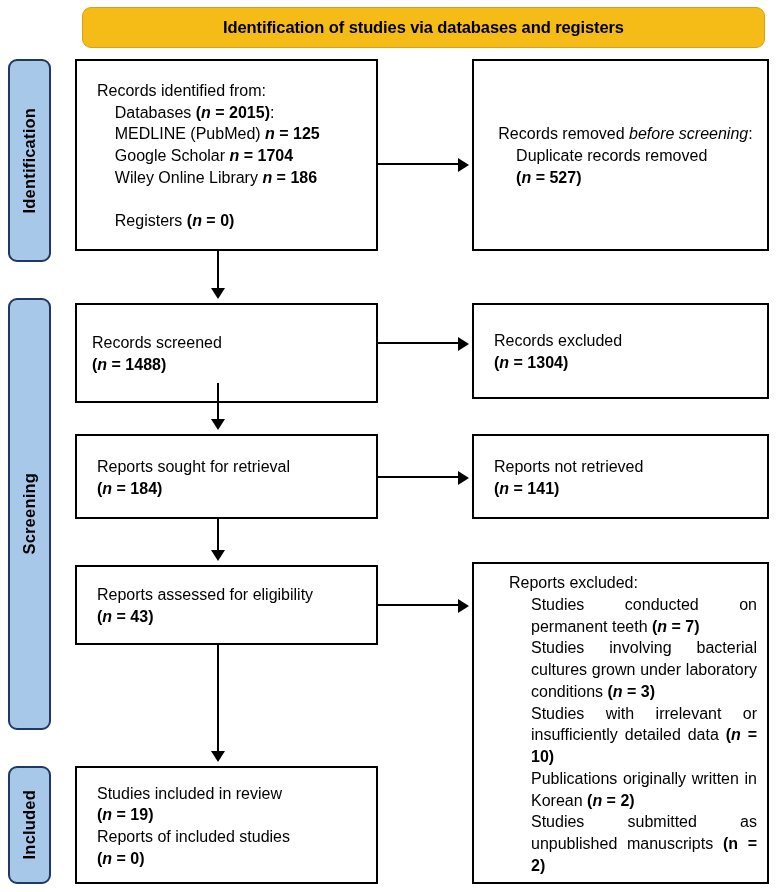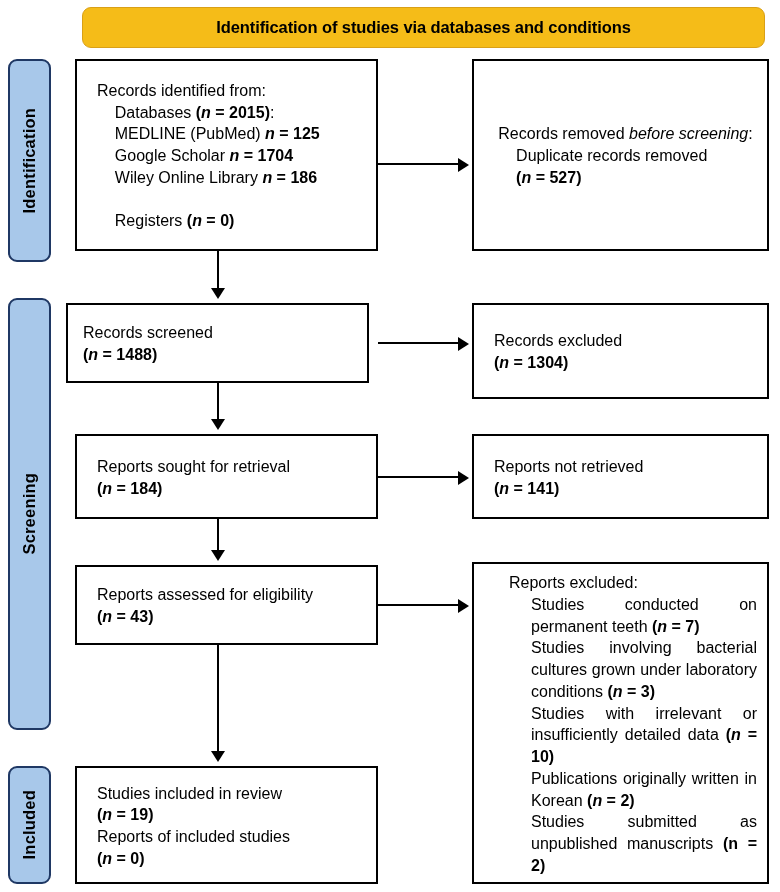--- a/index.html
+++ b/index.html
@@ -96,21 +96,21 @@
     display: flex;
     flex-direction: column;
     justify-content: center;
   }
   b, .bold { font-weight: bold; }
   i, .ital { font-style: italic; }
 
   
   #box-identified      { left: 75px;  top: 59px;  width: 303px; height: 192px; }
   #box-removed         { left: 472px; top: 59px;  width: 297px; height: 192px; align-items: center; }
-  #box-screened        { left: 66px;  top: 303px; width: 303px; height: 80px; padding-left: 15px;  }
+  #box-screened        { left: 75px;  top: 303px; width: 303px; height: 100px; padding-left: 15px;  }
   #box-rec-excluded    { left: 472px; top: 303px; width: 297px; height: 96px;  }
   #box-sought          { left: 75px;  top: 434px; width: 303px; height: 85px;  }
   #box-not-retrieved   { left: 472px; top: 434px; width: 297px; height: 85px;  }
   #box-assessed        { left: 75px;  top: 565px; width: 303px; height: 80px;  }
   #box-rep-excluded    { left: 472px; top: 562px; width: 297px; height: 322px; padding-left: 35px; }
   #box-included        { left: 75px;  top: 766px; width: 303px; height: 118px; }
 
   
   .vline {
     position: absolute;
@@ -151,21 +151,21 @@
   #h2 { top: 342px; }  #h2h { top: 336.5px; }
   #h3 { top: 476px; }  #h3h { top: 470.5px; }
   #h4 { top: 604px; }  #h4h { top: 598.5px; }
 </style>
 </head>
 <body>
 
 <div id="prisma-root">
 
   <div class="banner">
-    <span class="banner-label">Identification of studies via databases and conditions</span>
+    <span class="banner-label">Identification of studies via databases and registers</span>
   </div>
 
   <div class="phase" id="phase-identification">
     <span class="phase-label">Identification</span>
   </div>
   <div class="phase" id="phase-screening">
     <span class="phase-label">Screening</span>
   </div>
   <div class="phase" id="phase-included">
     <span class="phase-label">Included</span>

